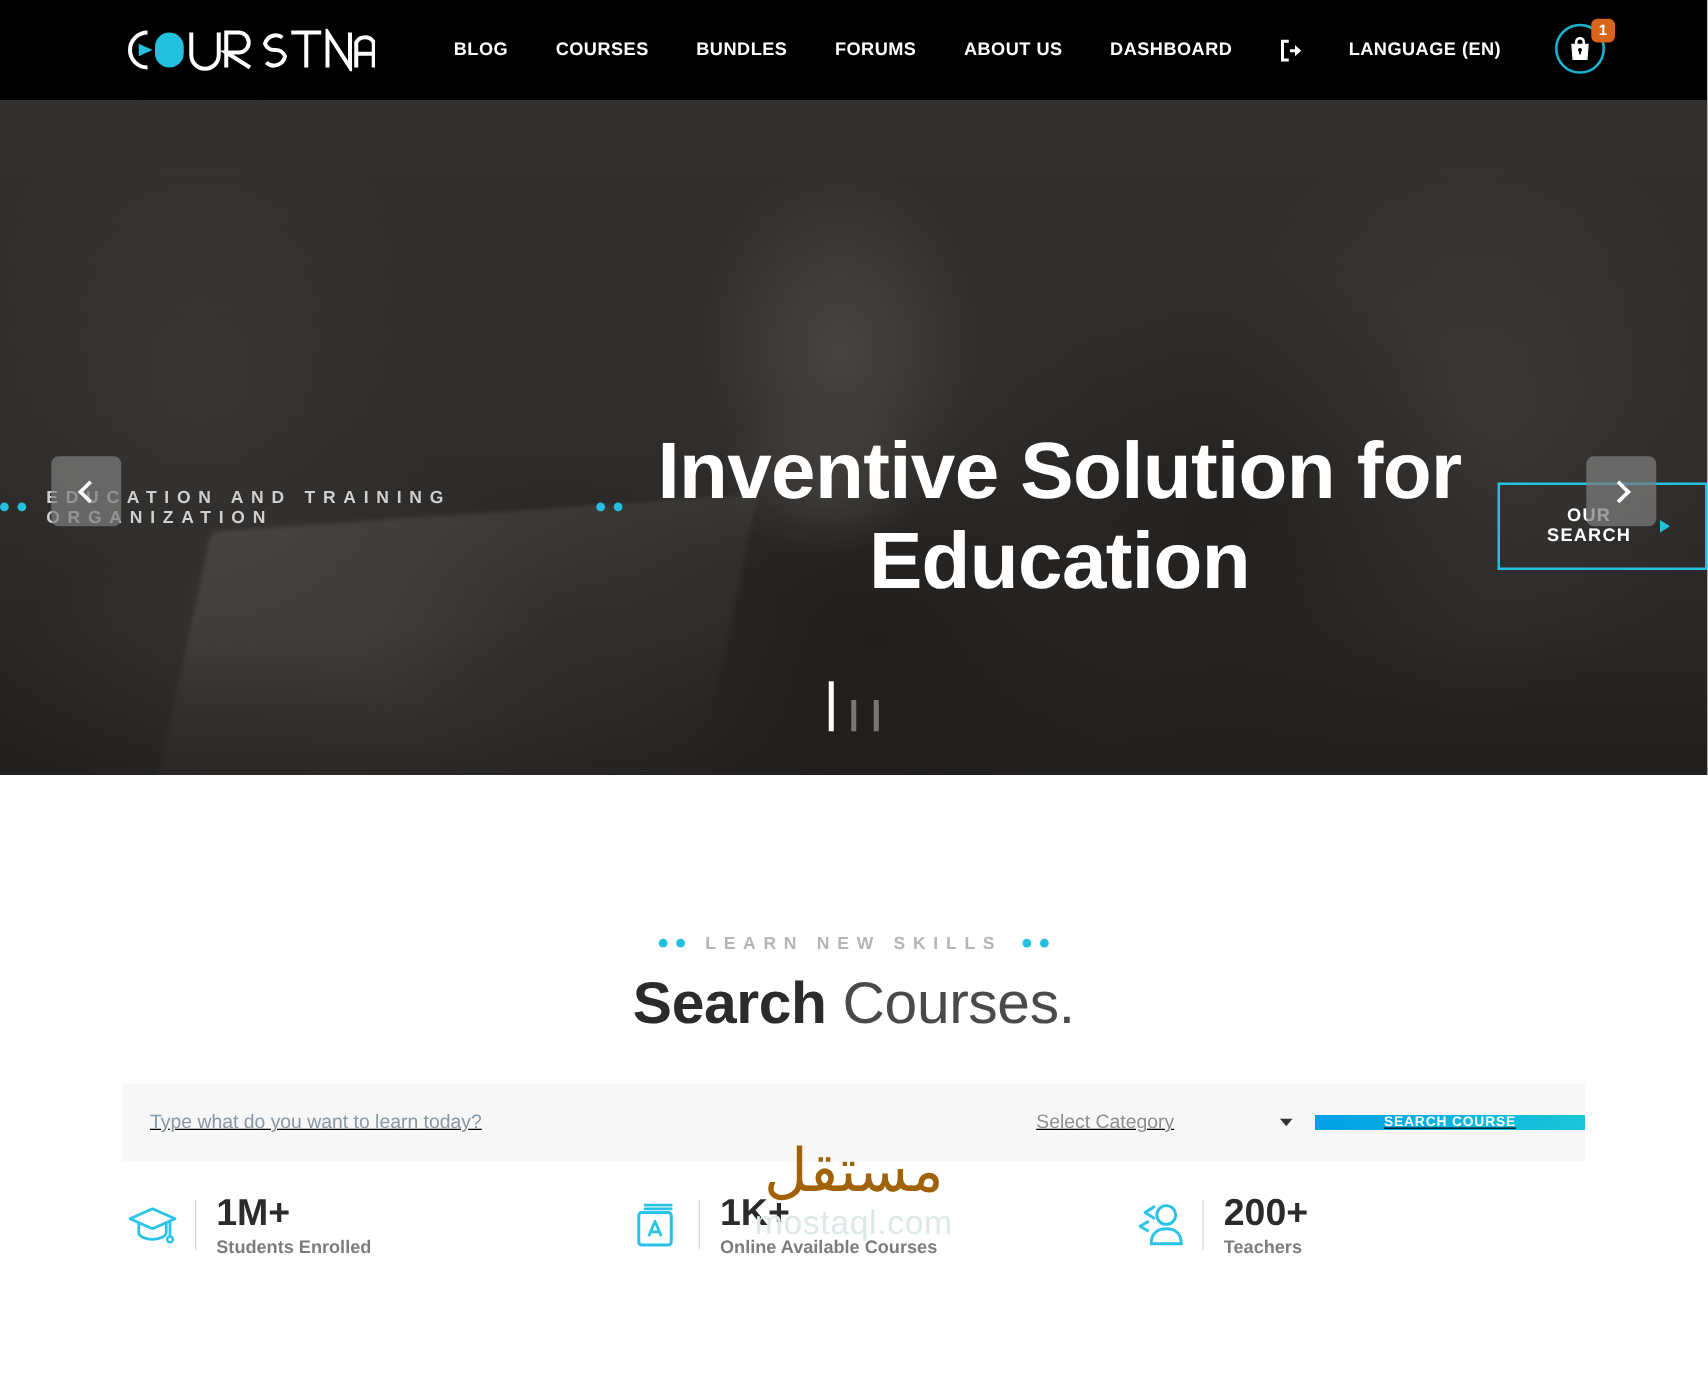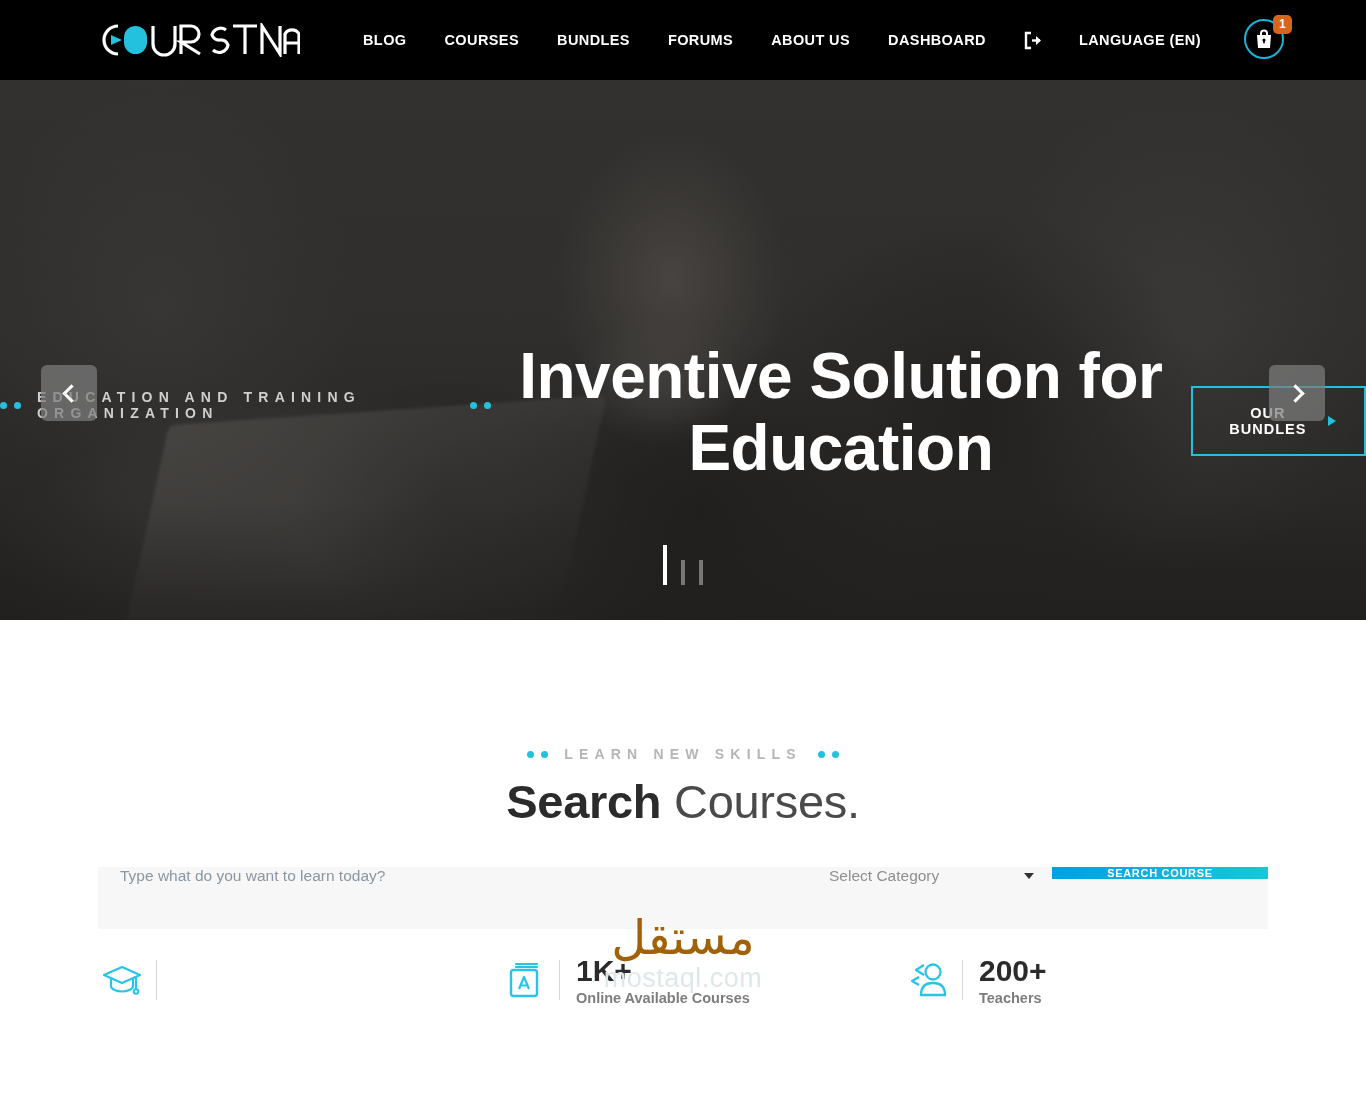--- a/index.html
+++ b/index.html
@@ -243,22 +243,23 @@
     font-weight: normal;
     letter-spacing: -0.3px;
   }
   .sec-title b { color: #2b2b2b; font-weight: bold; }
 
   .search-bar {
     margin: 38px auto 0;
     width: 1170px;
     height: 62px;
     display: flex;
-    align-items: flex-start;
+    align-items: center;
     background: #f7f7f7;
+    text-decoration: underline;
   }
   .search-input {
     flex: 1 1 auto;
     border: 0;
     outline: none;
     background: transparent;
     font-family: inherit;
     font-size: 15.5px;
     color: #6f7b86;
     padding: 0 22px;
@@ -427,21 +428,21 @@
       <span>EDUCATION AND TRAINING ORGANIZATION</span>
       <span class="dots">
         <i class="dot"></i>
         <i class="dot"></i>
       </span>
     </div>
 
     <h1 class="hero-title">Inventive Solution for Education</h1>
 
     <button class="hero-btn">
-      <span>OUR BUNDLES</span>
+      <span>OUR SEARCH</span>
       <span class="tri"></span>
     </button>
   </div>
 
   <div class="hero-bars">
     <span class="hbar active"></span>
     <span class="hbar idle"></span>
     <span class="hbar idle"></span>
   </div>
 </section>
@@ -478,20 +479,24 @@
     <div class="stat">
       <span class="stat-icon">
         <svg width="44" height="36" viewBox="0 0 44 36">
           <path d="M4 13 L22 5 L40 13 L22 21 Z" fill="none" stroke="#28c3e8" stroke-width="2.2" stroke-linejoin="round"></path>
           <path d="M11 16.5 V24 C11 27.5 17 29.5 22 29.5 C27 29.5 33 27.5 33 24 V16.5" fill="none" stroke="#28c3e8" stroke-width="2.2"></path>
           <path d="M36 15 V27" stroke="#28c3e8" stroke-width="2.2"></path>
           <circle cx="36" cy="29.5" r="2.3" fill="none" stroke="#28c3e8" stroke-width="2"></circle>
         </svg>
       </span>
       <span class="stat-divider"></span>
+      <span>
+        <div class="stat-num">1M+</div>
+        <div class="stat-label">Students Enrolled</div>
+      </span>
     </div>
 
     <div class="stat">
       <span class="stat-icon">
         <svg width="36" height="38" viewBox="0 0 36 38">
           <rect x="4" y="9" width="26" height="26" rx="2.5" fill="none" stroke="#28c3e8" stroke-width="2.4"></rect>
           <path d="M9 3 H30 M9 6 H30" stroke="#28c3e8" stroke-width="2.2" stroke-linecap="round"></path>
           <path d="M12 28 L17 16 L22 28 M13.6 24.5 H20.4" fill="none" stroke="#28c3e8" stroke-width="2.2" stroke-linejoin="round"></path>
         </svg>
       </span>

